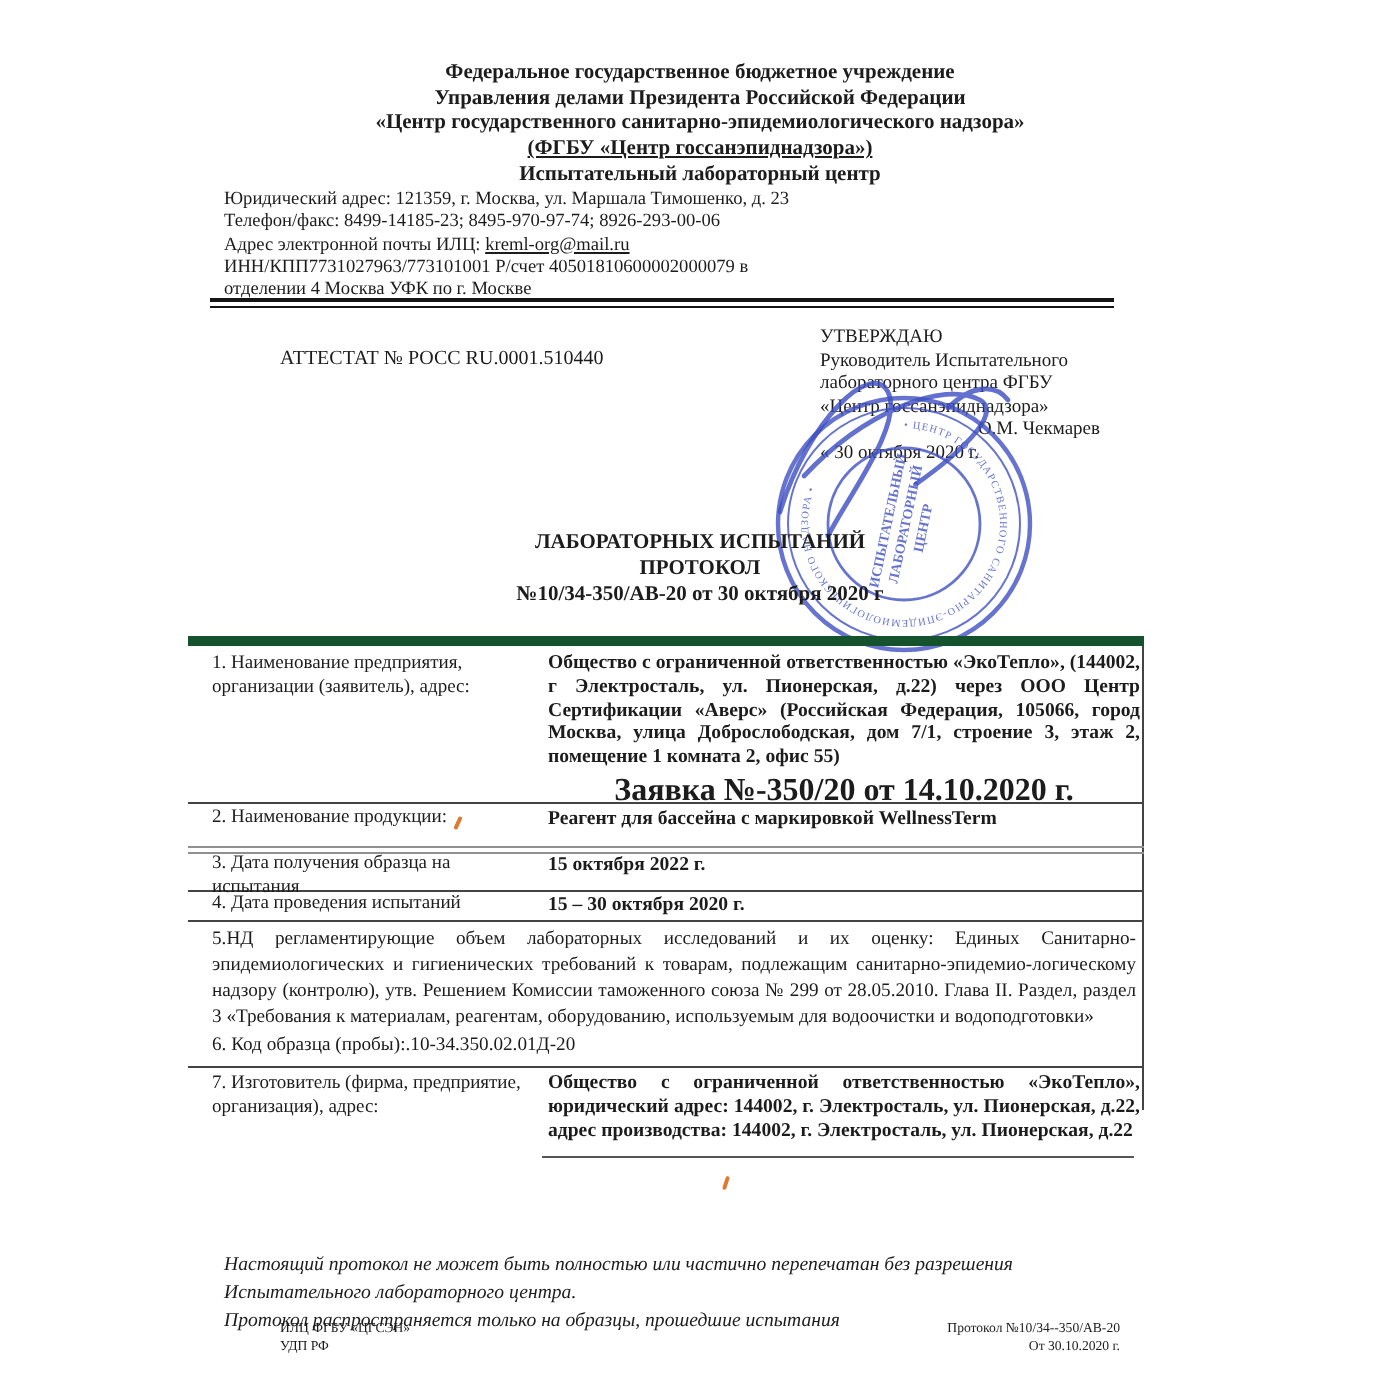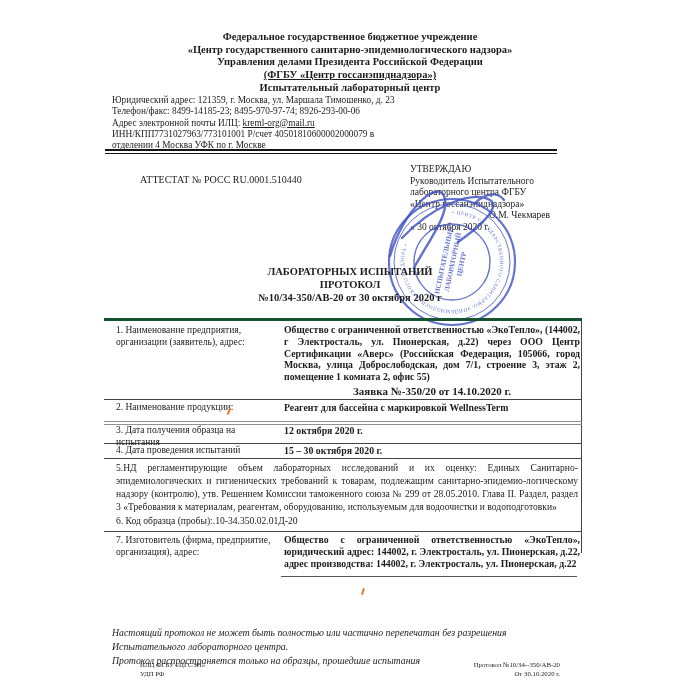--- a/index.html
+++ b/index.html
@@ -14,50 +14,50 @@
   .contacts{left:112px;top:95px;font-size:9.3px;line-height:11.3px;}
   .rule{left:105px;top:149px;width:452px;height:2px;
         border-top:2px solid #151515;border-bottom:1px solid #151515;}
   .attestat{left:133px;top:174px;font-size:10px;line-height:12.6px;}
   .attestat .l1{padding-left:7px;}
   .approval{left:410px;top:164px;width:140px;font-size:9.5px;line-height:11.6px;}
   .approval .signer{text-align:right;}
   .title{left:60px;top:265px;width:580px;text-align:center;font-weight:bold;
          font-size:10.5px;line-height:13.2px;}
   
-  .tbl{left:104px;top:318px;width:478px;height:258px;border-top:3px solid #14532d;}
+  .tbl{left:94px;top:318px;width:478px;height:258px;border-top:5px solid #14532d;}
   .hline{position:absolute;left:0;width:478px;height:1px;background:#444;}
   .hline.gray{background:#909090;}
   .vline-right{position:absolute;left:477px;top:0;width:1px;height:232px;background:#444;}
   .t-label{position:absolute;left:12px;width:155px;font-size:9.5px;line-height:11.5px;}
   .t-value{position:absolute;left:180px;width:296px;font-size:9.8px;font-weight:bold;
            line-height:11.8px;text-align:justify;}
   .t-value.plain{text-align:left;}
   .row5{position:absolute;left:12px;top:140px;width:462px;font-size:9.6px;
         line-height:13px;text-align:justify;}
   .row6{position:absolute;left:12px;top:194px;width:462px;font-size:9.6px;}
   .row7-underline{position:absolute;left:177px;top:255px;width:296px;height:1px;background:#555;}
   .app-line{position:absolute;left:180px;top:64px;width:296px;text-align:center;
-            font-size:11px;font-weight:bold;}
+            font-size:16px;font-weight:bold;}
   
   .notes{left:112px;top:626px;width:468px;font-style:italic;font-size:9.8px;line-height:13.8px;}
   .foot-left{left:140px;top:661px;font-size:6.8px;line-height:8.5px;}
   .foot-right{left:390px;top:661px;width:170px;text-align:right;font-size:6.8px;line-height:8.5px;}
   .ink{position:absolute;background:#e07a30;border-radius:1px;}
   .stamp-svg{left:374px;top:176px;width:160px;height:160px;}
 </style>
 </head>
 <body>
 
 <div class="page">
 
   <div class="abs org">
     <div>Федеральное государственное бюджетное учреждение</div>
+    <div>Управления делами Президента Российской Федерации</div>
     <div>«Центр государственного санитарно-эпидемиологического надзора»</div>
-    <div>Управления делами Президента Российской Федерации</div>
     <div class="u">(ФГБУ «Центр госсанэпиднадзора»)</div>
     <div>Испытательный лабораторный центр</div>
   </div>
 
   <div class="abs contacts">
     <div>Юридический адрес: 121359, г. Москва, ул. Маршала Тимошенко, д. 23</div>
     <div>Телефон/факс: 8499-14185-23; 8495-970-97-74; 8926-293-00-06</div>
     <div><span>Адрес электронной почты ИЛЦ: </span><span class="u">kreml-org@mail.ru</span></div>
     <div>ИНН/КПП7731027963/773101001  Р/счет 40501810600002000079 в</div>
     <div>отделении 4 Москва УФК  по г. Москве</div>
@@ -119,21 +119,21 @@
     <div class="row7-underline"></div>
 
     <div class="t-label" style="top:4px">1. Наименование предприятия, организации (заявитель), адрес:</div>
     <div class="t-value" style="top:3px">Общество с ограниченной ответственностью «ЭкоТепло», (144002, г Электросталь, ул. Пионерская, д.22) через ООО Центр Сертификации «Аверс» (Российская Федерация, 105066, город Москва, улица Доброслободская, дом 7/1, строение 3, этаж 2, помещение 1 комната 2, офис 55)</div>
     <div class="app-line">Заявка №-350/20 от 14.10.2020 г.</div>
 
     <div class="t-label" style="top:81px">2. Наименование продукции:</div>
     <div class="t-value plain" style="top:81px">Реагент для бассейна с маркировкой WellnessTerm</div>
 
     <div class="t-label" style="top:104px">3. Дата получения образца на испытания</div>
-    <div class="t-value plain" style="top:104px">12 октября 2020 г.</div>
+    <div class="t-value plain" style="top:104px">15 октября 2022 г.</div>
 
     <div class="t-label" style="top:124px">4. Дата проведения испытаний</div>
     <div class="t-value plain" style="top:124px">15 – 30 октября 2020 г.</div>
 
     <div class="row5">
       <span>5.НД регламентирующие объем лабораторных исследований и их оценку: </span><span class="b">Единых Санитарно-эпидемиологических и гигиенических требований к товарам, подлежащим санитарно-эпидемио-логическому надзору (контролю), утв. Решением Комиссии таможенного союза № 299 от 28.05.2010. Глава II. Раздел, раздел 3 «Требования к материалам, реагентам, оборудованию, используемым для водоочистки и водоподготовки»</span>
     </div>
 
     <div class="row6">
       <span>6. Код образца (пробы):</span><span class="b">.10-34.350.02.01Д-20</span>

